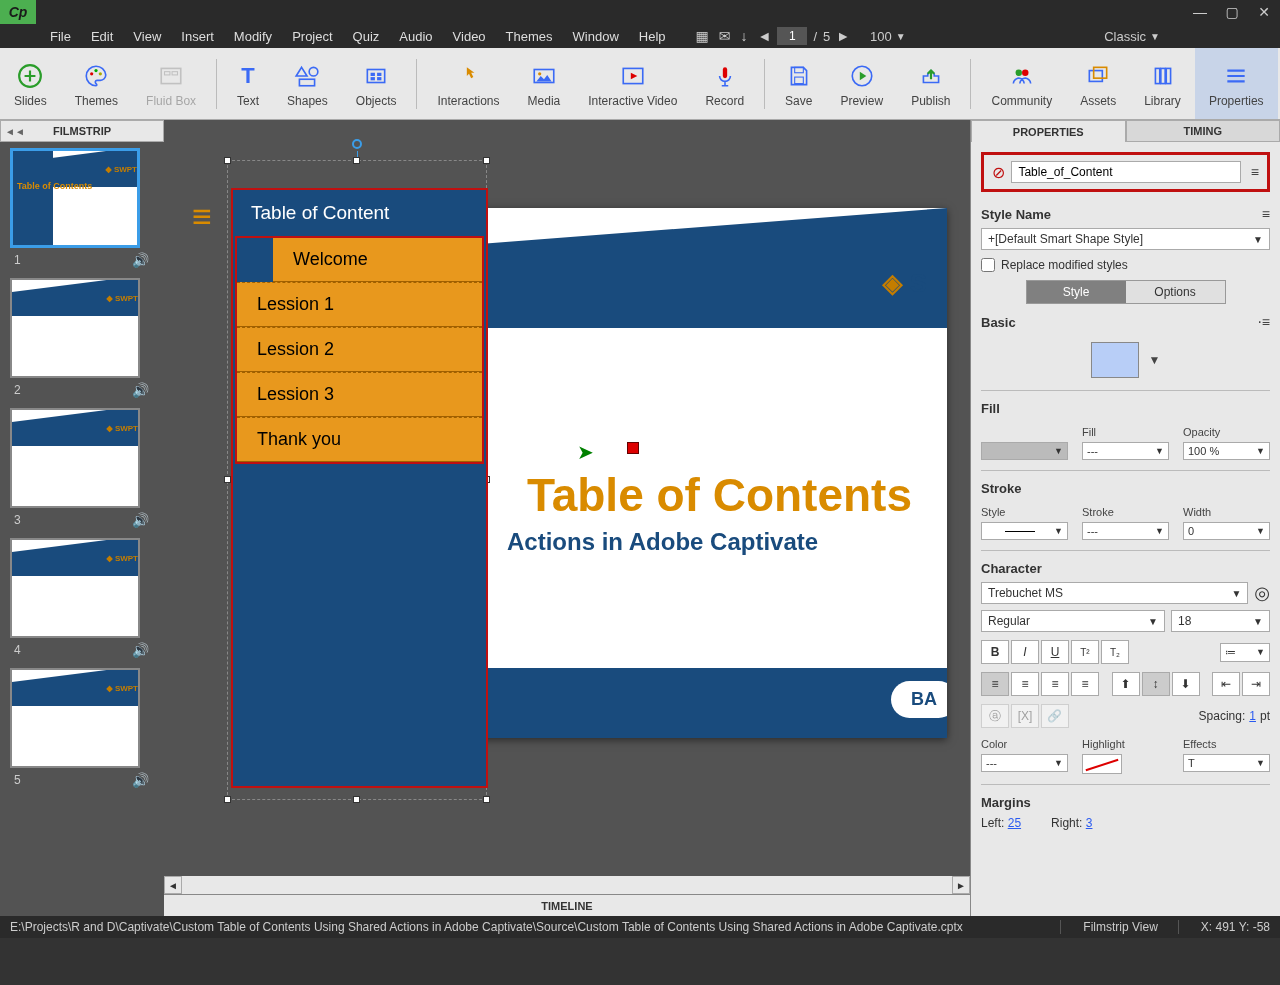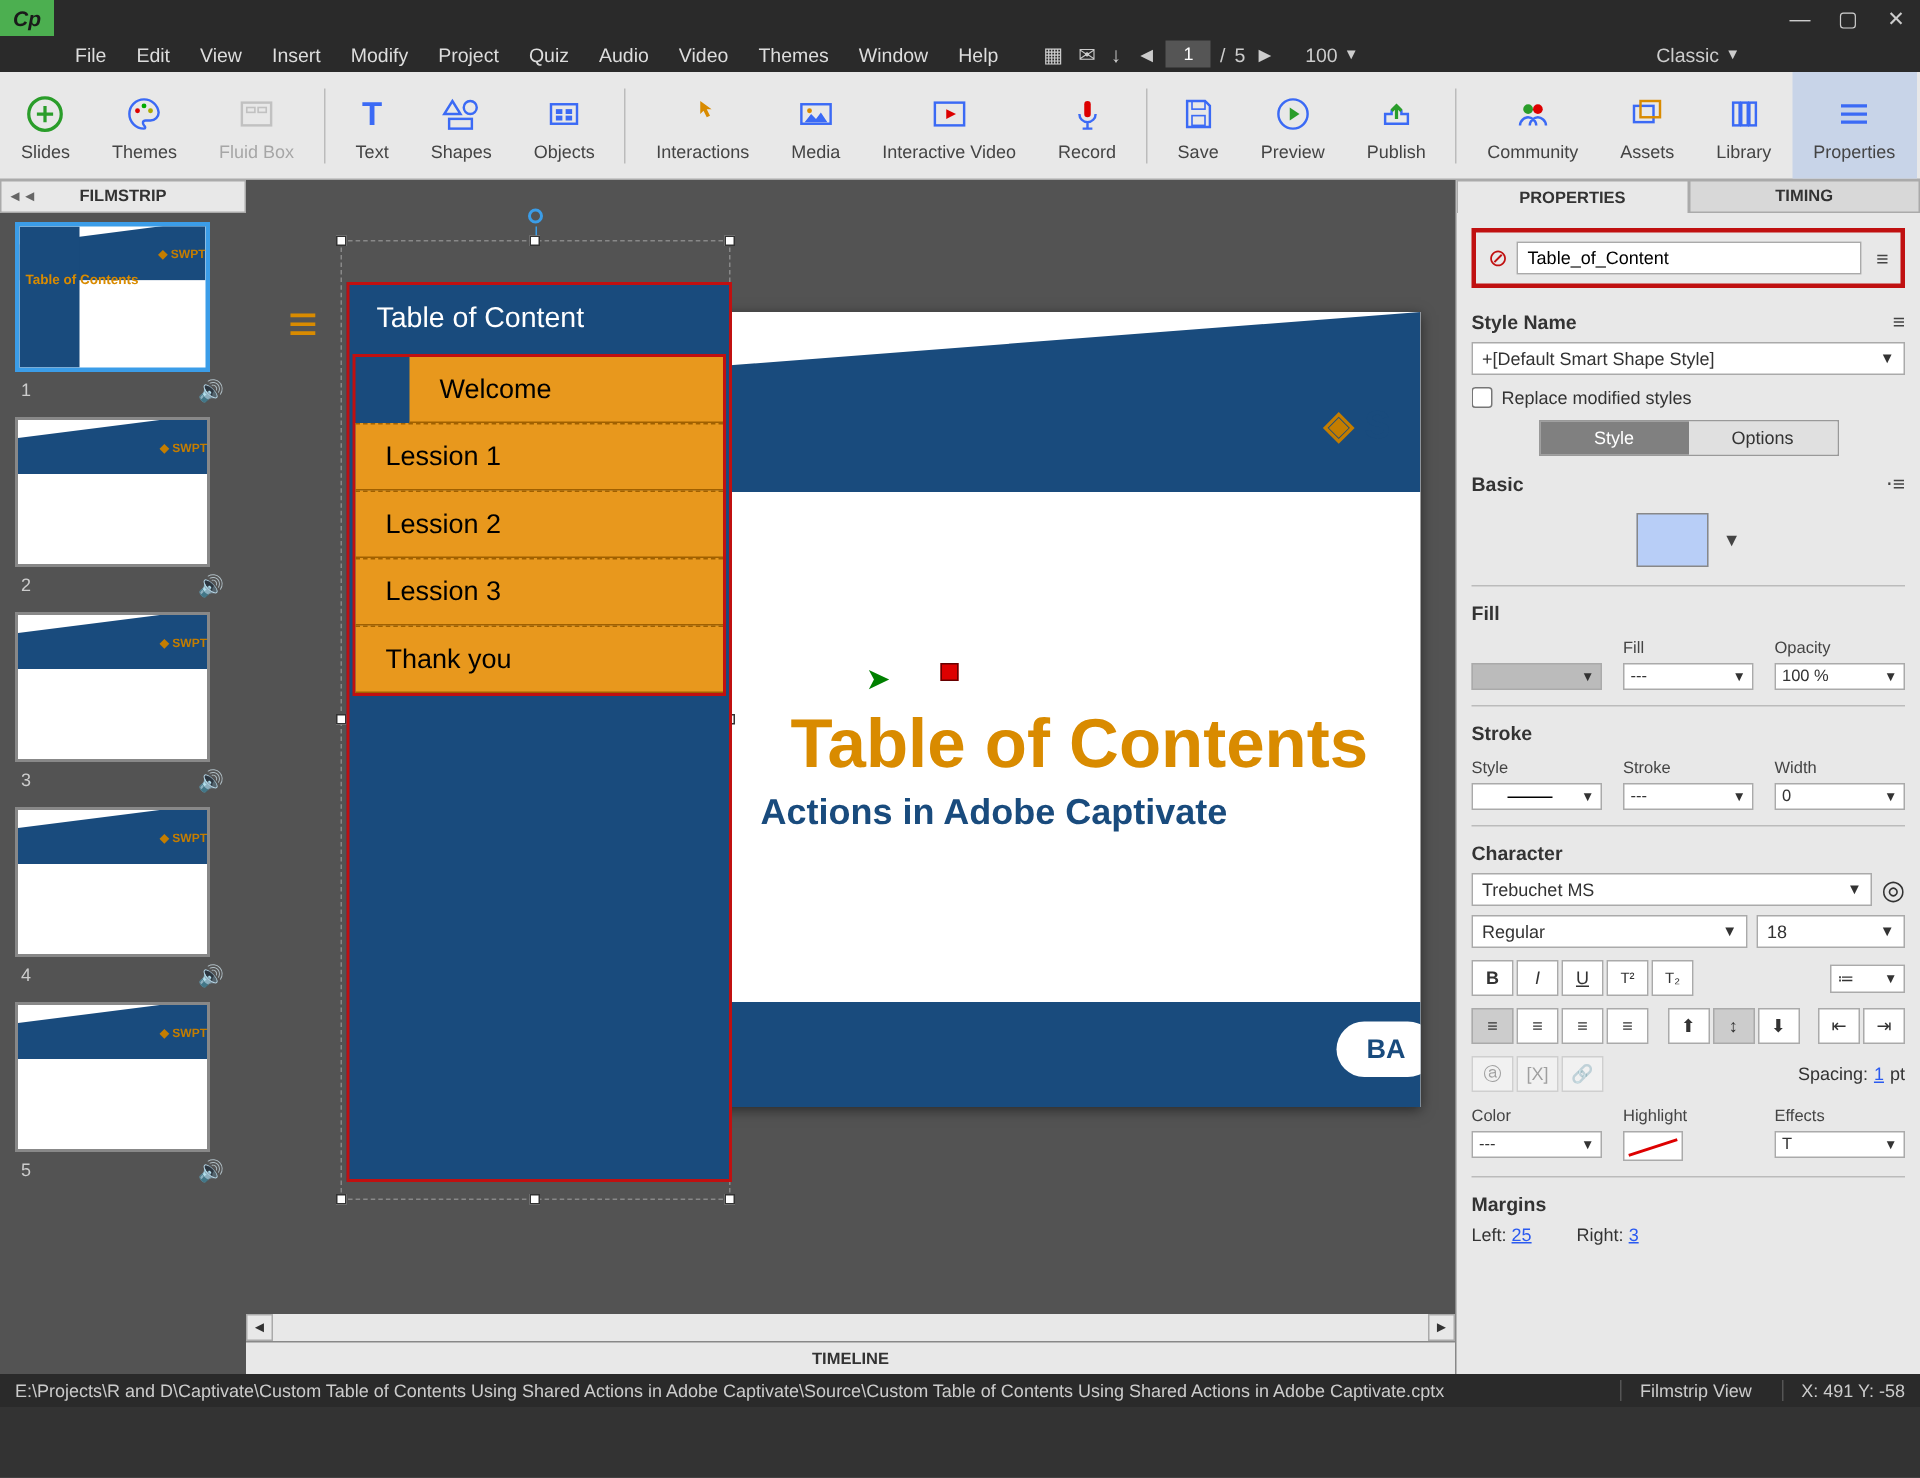--- a/index.html
+++ b/index.html
@@ -132,21 +132,21 @@
 
 .spacing-row { display: flex; gap: 10px; align-items: center; margin: 8px 0; font-size: 12px; }
 .link-val { color: #2a5af0; text-decoration: underline; cursor: pointer; }
 
 .margins-row { display: flex; gap: 30px; font-size: 12px; margin-top: 6px; }
 
 
 .statusbar { height: 22px; background: #2a2a2a; color: #ccc; font-size: 12px; display: flex; align-items: center; padding: 0 10px; justify-content: space-between; }
 .statusbar .path { white-space: nowrap; overflow: hidden; text-overflow: ellipsis; flex: 1; }
 .statusbar .right { display: flex; gap: 20px; }
-.statusbar .right span { border-left: 1px solid #555; padding-left: 12px; }
+.statusbar .right span { border-left: 1px solid #555; padding-left: 22px; }
 
 
 .svg-ico { width: 26px; height: 26px; }
 
 
 .hl-slash { width: 40px; height: 20px; border: 1px solid #aaa; position: relative; background: #fff; }
 .hl-slash::after { content: ""; position: absolute; left: 2px; right: 2px; top: 50%; border-top: 2px solid #d00; transform: rotate(-18deg); }
 .stroke-line { width: 40px; height: 20px; border: 1px solid #aaa; background: #fff; display: flex; align-items: center; justify-content: center; }
 .stroke-line::after { content: ""; width: 30px; border-top: 1px solid #000; }
 </style>

